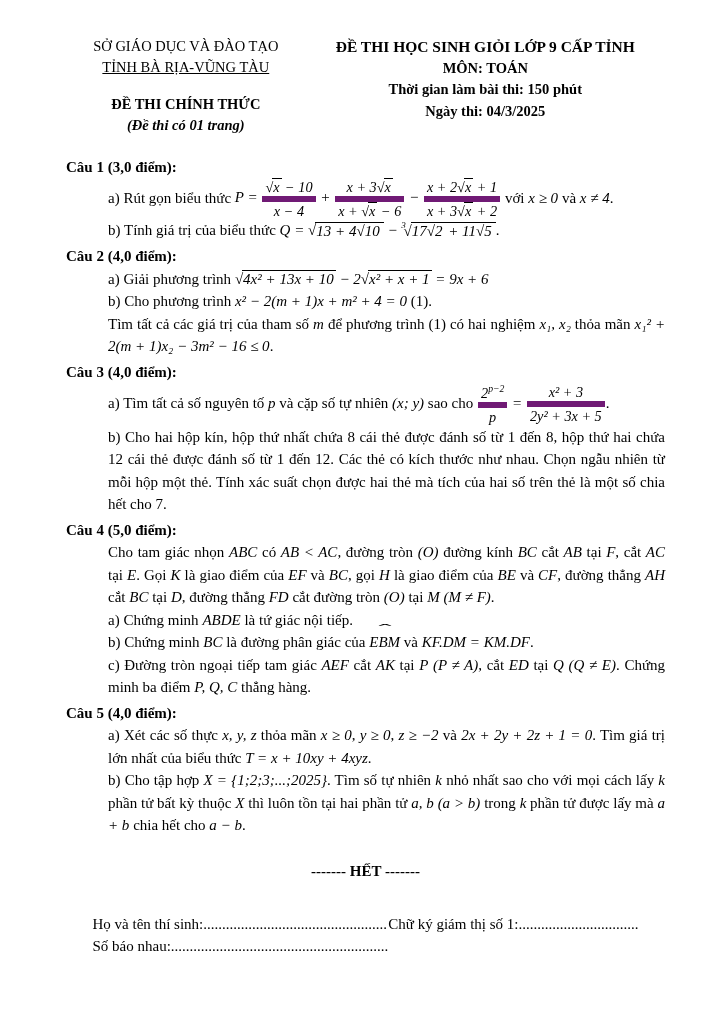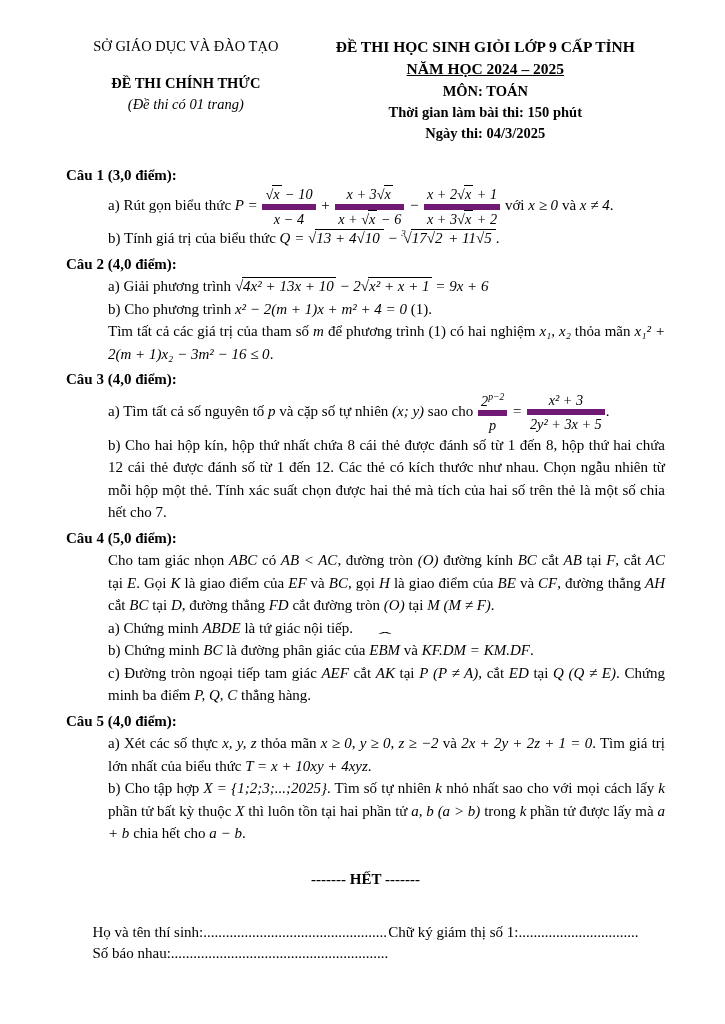--- a/index.html
+++ b/index.html
@@ -10,21 +10,21 @@
     font-family: "Liberation Serif", "DejaVu Serif", serif;
   }
   .page { padding: 36px 60px 0 66px; width: 725px; }
 
   
   .header { display: flex; margin-bottom: 20px; }
   .h-left  { width: 40%; text-align: center; font-size: 14.5px; line-height: 1.45; }
   .h-right { width: 60%; text-align: center; font-size: 14.5px; line-height: 1.45; font-weight: bold; }
   .hl2 { text-decoration: underline; }
   .hl3 { font-weight: bold; margin-top: 16px; }
-  .hl4 { font-style: italic; }
+  .hl4 { font-style: italic; font-weight: bold; }
   .hr1, .hr2 { font-size: 15.5px; }
   .hr2 { text-decoration: underline; }
   .hr3 { margin-top: 0; }
 
   
   .questions { font-size: 15px; line-height: 1.5; }
   .q-title { font-weight: bold; margin-top: 3px; }
   .q-part { margin-left: 42px; text-align: justify; }
 
   
@@ -47,26 +47,26 @@
   .f-right { text-align: left; }
 </style>
 </head>
 <body>
 
 <div class="page">
 
   <div class="header">
     <div class="h-left">
       <div class="hl1">SỞ GIÁO DỤC VÀ ĐÀO TẠO</div>
+      <div class="hl2">TỈNH BÀ RỊA-VŨNG TÀU</div>
       <div class="hl3">ĐỀ THI CHÍNH THỨC</div>
       <div class="hl4">(Đề thi có 01 trang)</div>
     </div>
     <div class="h-right">
       <div class="hr1">ĐỀ THI HỌC SINH GIỎI LỚP 9 CẤP TỈNH</div>
-      <div class="hr2">NĂM HỌC 2024 – 2025</div>
       <div class="hr3">MÔN: TOÁN</div>
       <div class="hr4">Thời gian làm bài thi: 150 phút</div>
       <div class="hr5">Ngày thi: 04/3/2025</div>
     </div>
   </div>
 
   <div class="questions">
       <div class="question">
         <div class="q-title">Câu 1 (3,0 điểm):</div>
         <div class="q-part"><span>a) Rút gọn biểu thức <span class="math"><span>P = <span class="frac"><span class="num"><span><span class="sqrt"><span class="rsign">√</span><span class="rad"><span>x</span></span></span> − 10</span></span><span class="den"><span>x − 4</span></span></span> + <span class="frac"><span class="num"><span>x + 3<span class="sqrt"><span class="rsign">√</span><span class="rad"><span>x</span></span></span></span></span><span class="den"><span>x + <span class="sqrt"><span class="rsign">√</span><span class="rad"><span>x</span></span></span> − 6</span></span></span> − <span class="frac"><span class="num"><span>x + 2<span class="sqrt"><span class="rsign">√</span><span class="rad"><span>x</span></span></span> + 1</span></span><span class="den"><span>x + 3<span class="sqrt"><span class="rsign">√</span><span class="rad"><span>x</span></span></span> + 2</span></span></span></span></span> với <span class="math"><span>x ≥ 0</span></span> và <span class="math"><span>x ≠ 4</span></span>.</span></div>

